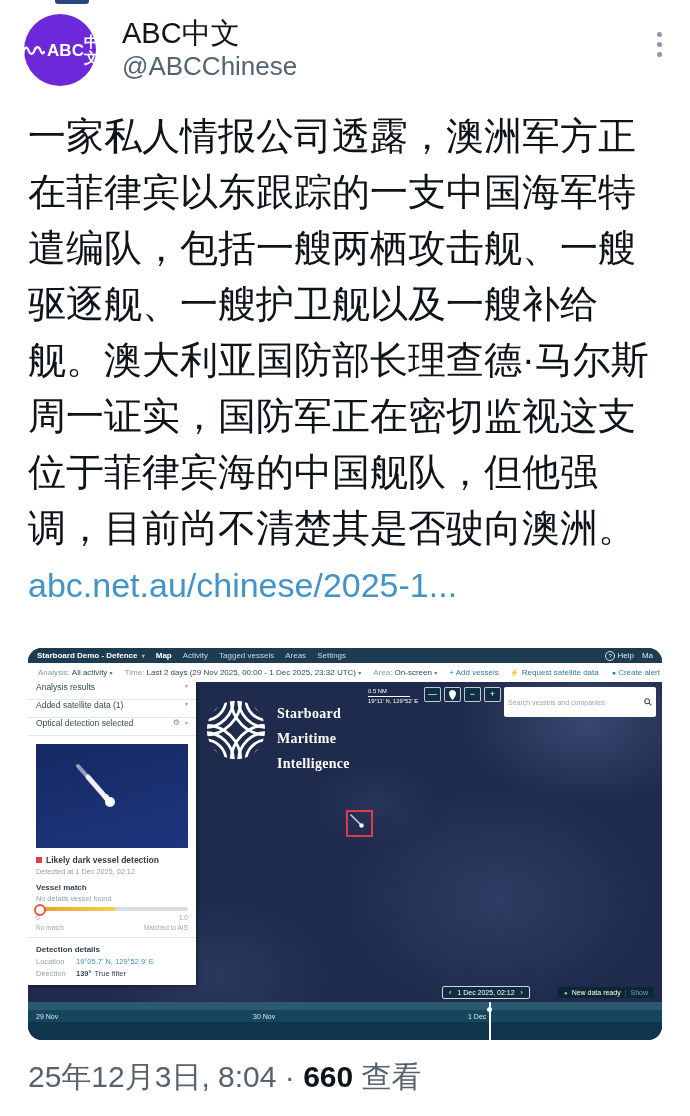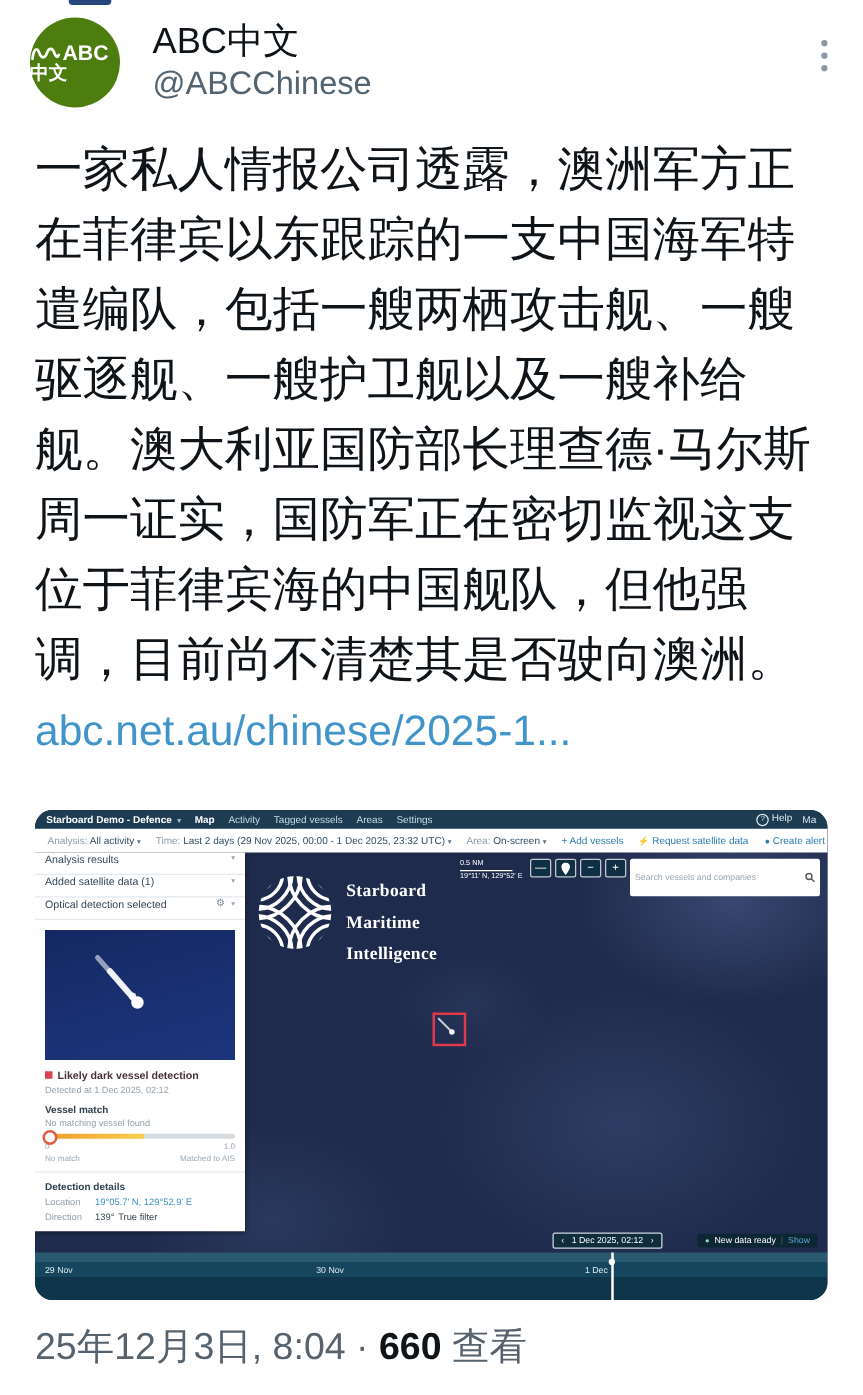--- a/index.html
+++ b/index.html
@@ -1,21 +1,21 @@
 <!DOCTYPE html>
 <html><head>
 <meta charset="utf-8">
 <style>
   html,body{margin:0;padding:0;background:#fff;}
   body{width:690px;height:1116px;font-family:"Liberation Sans",sans-serif;position:relative;overflow:hidden;}
   .artifact{position:absolute;top:0;left:55px;width:34px;height:4px;background:#27457f;border-radius:0 0 3px 3px;}
 
   
   .hdr{position:absolute;top:12px;left:24px;right:24px;height:84px;display:flex;align-items:flex-start;}
-  .avatar{width:72px;height:72px;border-radius:50%;background:#4d7c0f;display:flex;flex-direction:column;justify-content:center;color:#fff;flex:0 0 auto;margin-top:2px;}
+  .avatar{width:72px;height:72px;border-radius:50%;background:#6d28d9;display:flex;flex-direction:row;align-items:center;justify-content:center;color:#fff;flex:0 0 auto;margin-top:2px;}
   .av-top{display:flex;align-items:center;gap:2px;font-weight:bold;font-size:17px;line-height:17px;}
   .av-bot{font-weight:bold;font-size:15px;line-height:16px;}
   .author{margin-left:26px;margin-top:4px;}
   .a-name{font-size:29px;font-weight:normal;color:#0f1419;line-height:34px;}
   .a-handle{font-size:26px;color:#536471;line-height:32px;}
   .kebab{margin-left:auto;margin-top:16px;display:flex;flex-direction:column;gap:5px;padding:4px;}
   .kebab i{width:5px;height:5px;border-radius:50%;background:#8b98a5;display:block;}
 
   
   .tweet-text{position:absolute;top:108px;left:28px;width:636px;font-size:38px;line-height:56px;color:#0f1419;letter-spacing:0px;}
@@ -89,21 +89,21 @@
   .sub{padding:0 8px;font-size:7.3px;color:#93a1ac;margin-top:2px;}
   .sec-title{padding:0 8px;font-weight:bold;font-size:8px;color:#31424f;margin-top:7px;}
   .slider{margin:4px 8px 0;height:4px;border-radius:2px;background:linear-gradient(90deg,#ef9b2d 0%,#f7cf49 52%,#d8dde1 52%);position:relative;}
   .knob{position:absolute;left:-2px;top:-3px;width:8px;height:8px;background:#fff;border:2px solid #e4593f;border-radius:50%;box-sizing:content-box;}
   .srow{display:flex;justify-content:space-between;padding:0 8px;font-size:6.5px;color:#9aa7b2;margin-top:3px;}
   .divider{border-top:1px solid #e3e9ee;margin-top:6px;}
   .kv{display:flex;padding:0 8px;font-size:7.5px;margin-top:3px;align-items:baseline;}
   .kv .k{width:40px;color:#93a1ac;flex:0 0 auto;}
   .kv .vb{color:#3f8fc0;}
   .kv .vd{color:#37474f;}
-  .kv .deg{font-weight:normal;color:#37474f;margin-right:3px;}
+  .kv .deg{font-weight:bold;color:#37474f;margin-right:3px;}
   .credit{padding:0 8px;font-size:6.8px;color:#9aa7b2;margin-top:6px;line-height:1.4;}
 
   
   .t-footer{position:absolute;top:1057px;left:28px;font-size:30px;color:#56636e;}
   .t-footer b{color:#0f1419;}
 </style>
 </head>
 <body>
 
 <div class="artifact"></div>
@@ -264,21 +264,21 @@
       </svg>
     </div>
 
     <div class="det-title">
       <span class="sq"></span>
       <span>Likely dark vessel detection</span>
     </div>
     <div class="sub">Detected at 1 Dec 2025, 02:12</div>
 
     <div class="sec-title">Vessel match</div>
-    <div class="sub">No matching vessel found</div>
+    <div class="sub">No details vessel found</div>
 
     <div class="slider">
       <span class="knob"></span>
     </div>
     <div class="srow">
       <span>0</span>
         <span>1.0</span>
     </div>
     <div class="srow">
       <span>No match</span>

